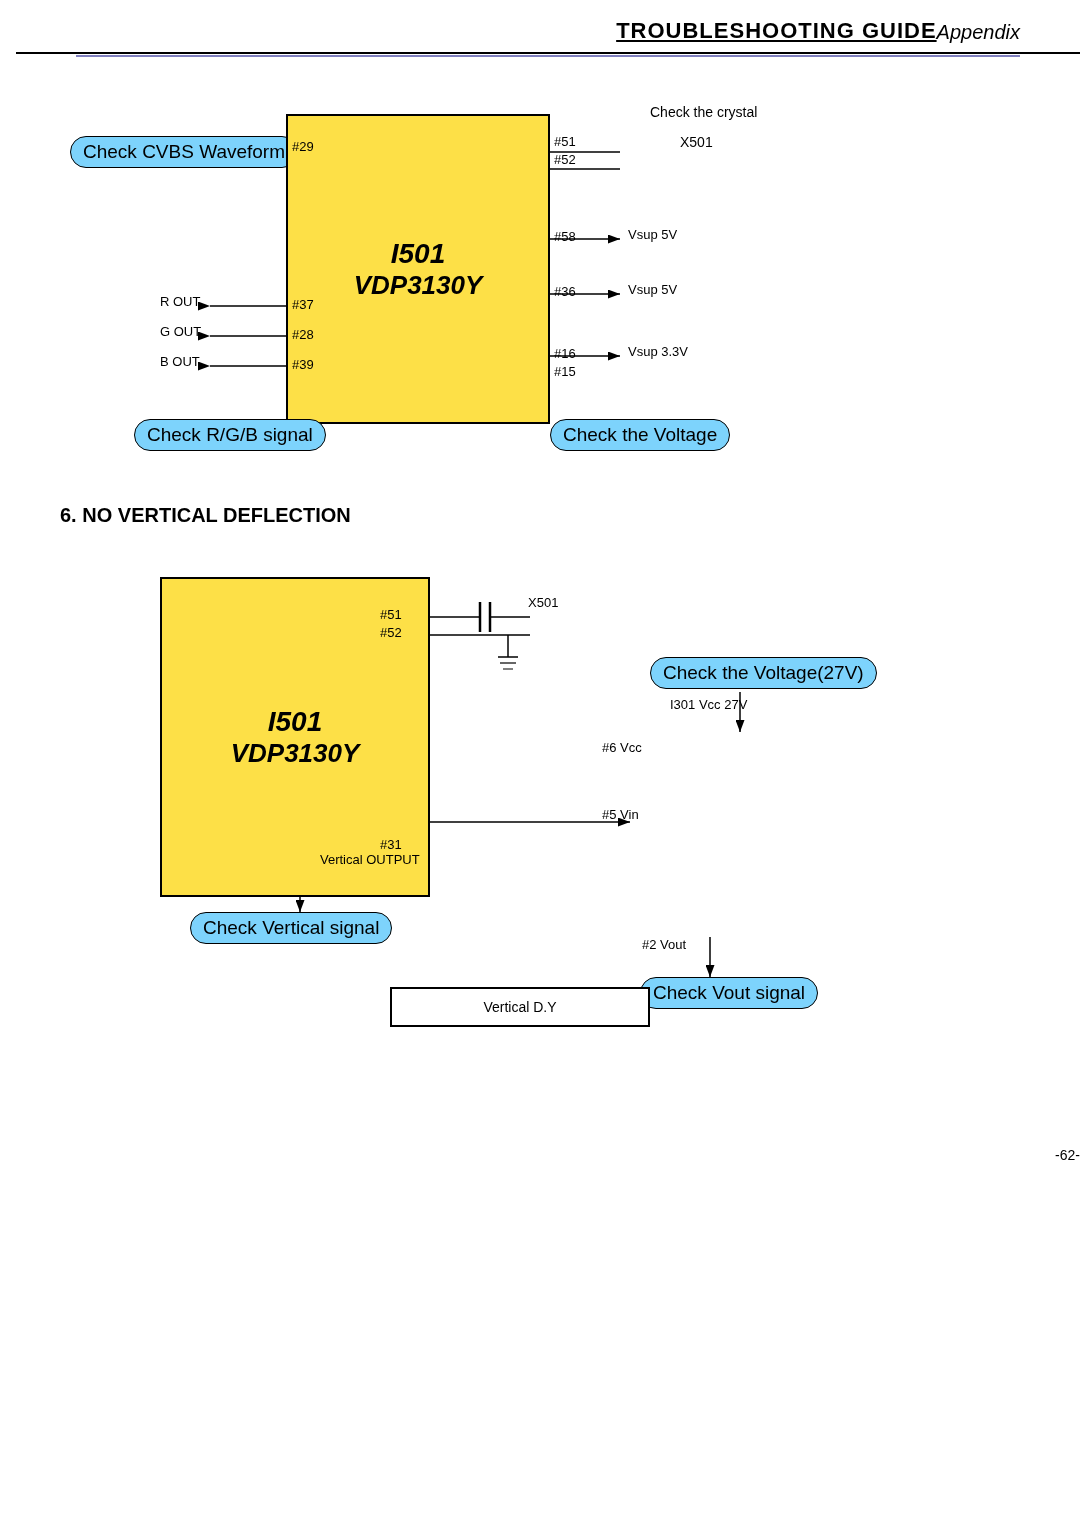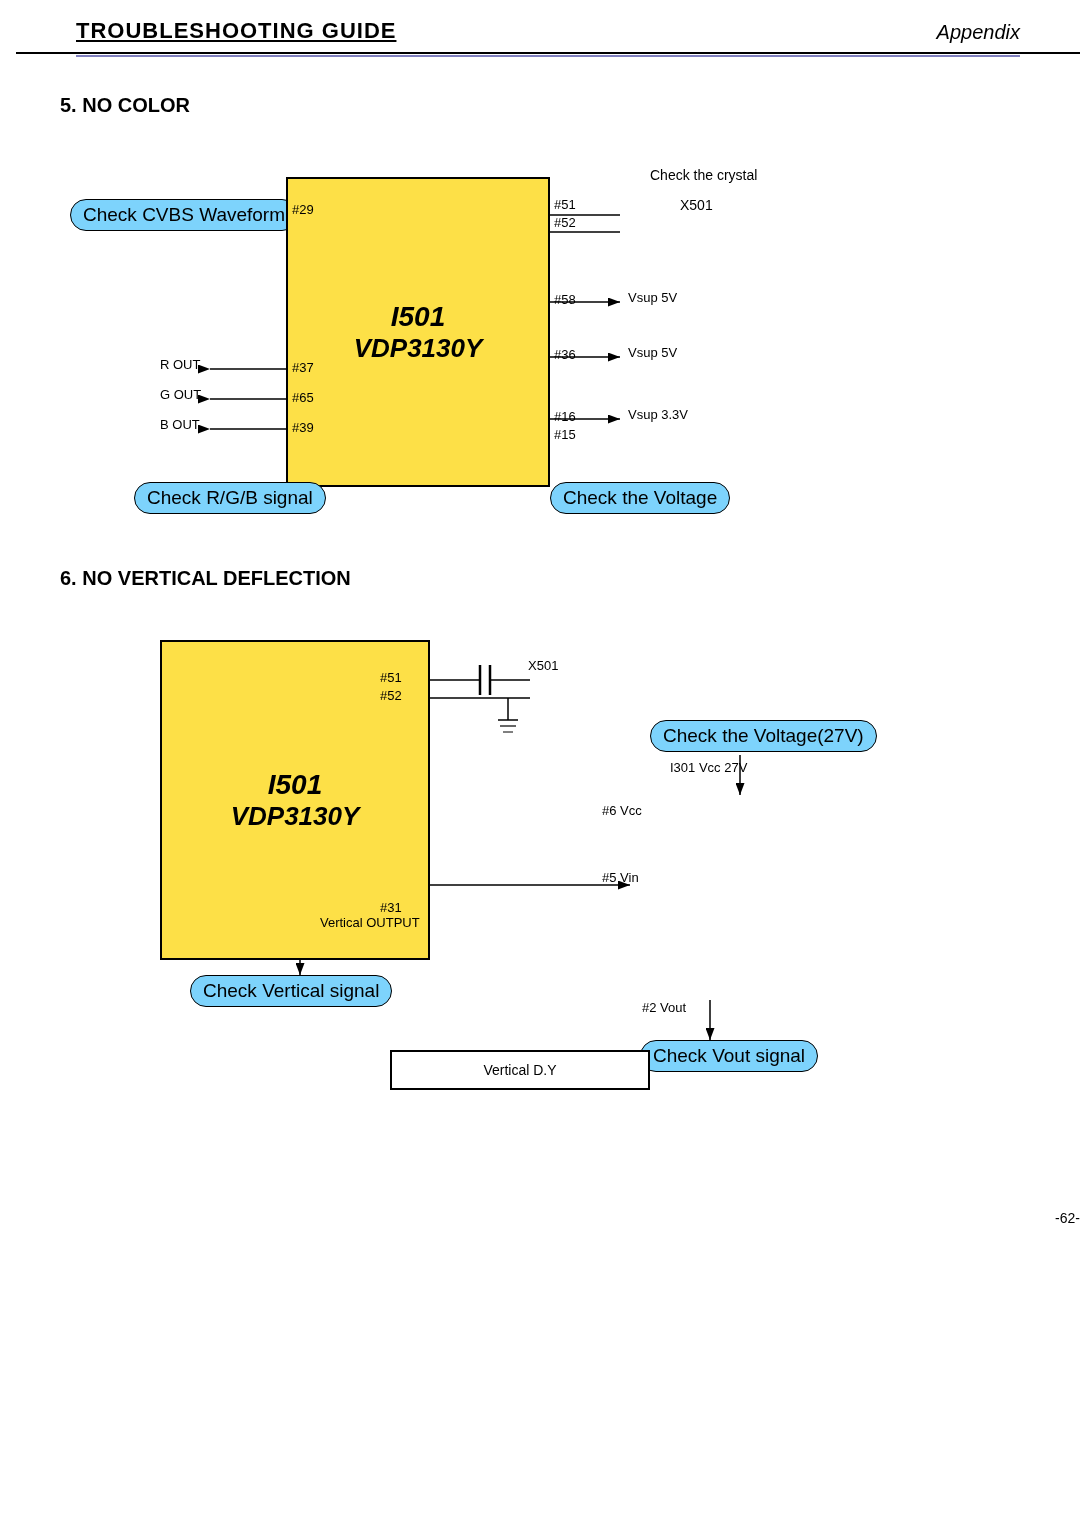--- a/index.html
+++ b/index.html
@@ -8,21 +8,21 @@
       font-family: Arial, sans-serif;
       width: 1080px;
       min-height: 1528px;
       position: relative;
       color: #000;
     }
 
     
     .header {
       display: flex;
-      justify-content: space-between;
+      justify-content: flex-end;
       align-items: flex-end;
       padding: 18px 60px 8px 60px;
       border-bottom: 2px solid #000;
       position: relative;
       margin-left: 16px;
     }
     .header::after {
       content: '';
       position: absolute;
       bottom: -5px;
@@ -128,21 +128,20 @@
 </head>
 <body>
 
 <div class="header">
   <span class="header-title">TROUBLESHOOTING GUIDE</span>
   <span class="header-appendix">Appendix</span>
 </div>
 
 <div class="content">
 
-  <div class="section-title">5. NO COLOR</div>
 
   <div class="diagram diag5">
 
     <svg width="960" height="370">
 
       <line x1="175" y1="68" x2="226" y2="68" stroke="#000" stroke-width="1.5" marker-end="url(#arrowhead)"></line>
 
       <line x1="226" y1="222" x2="150" y2="222" stroke="#000" stroke-width="1.5" marker-end="url(#arrowhead2)"></line>
 
       <line x1="226" y1="252" x2="150" y2="252" stroke="#000" stroke-width="1.5" marker-end="url(#arrowhead2)"></line>
@@ -174,21 +173,21 @@
       <div class="ic-label-main">I501</div>
       <div class="ic-label-sub">VDP3130Y</div>
     </div>
 
     <div class="pin-label" style="left:232px; top:55px;">#29</div>
 
     <div class="pin-label" style="left:100px; top:210px;">R OUT</div>
     <div class="pin-label" style="left:232px; top:213px;">#37</div>
 
     <div class="pin-label" style="left:100px; top:240px;">G OUT</div>
-    <div class="pin-label" style="left:232px; top:243px;">#65</div>
+    <div class="pin-label" style="left:232px; top:243px;">#28</div>
 
     <div class="pin-label" style="left:100px; top:270px;">B OUT</div>
     <div class="pin-label" style="left:232px; top:273px;">#39</div>
 
     <div class="pin-label" style="left:494px; top:50px;">#51</div>
     <div class="pin-label" style="left:494px; top:68px;">#52</div>
 
     <div style="position:absolute; top:20px; left:590px; font-size:14px;">Check the crystal</div>
     <div style="position:absolute; top:50px; left:620px; font-size:14px;">X501</div>
 

